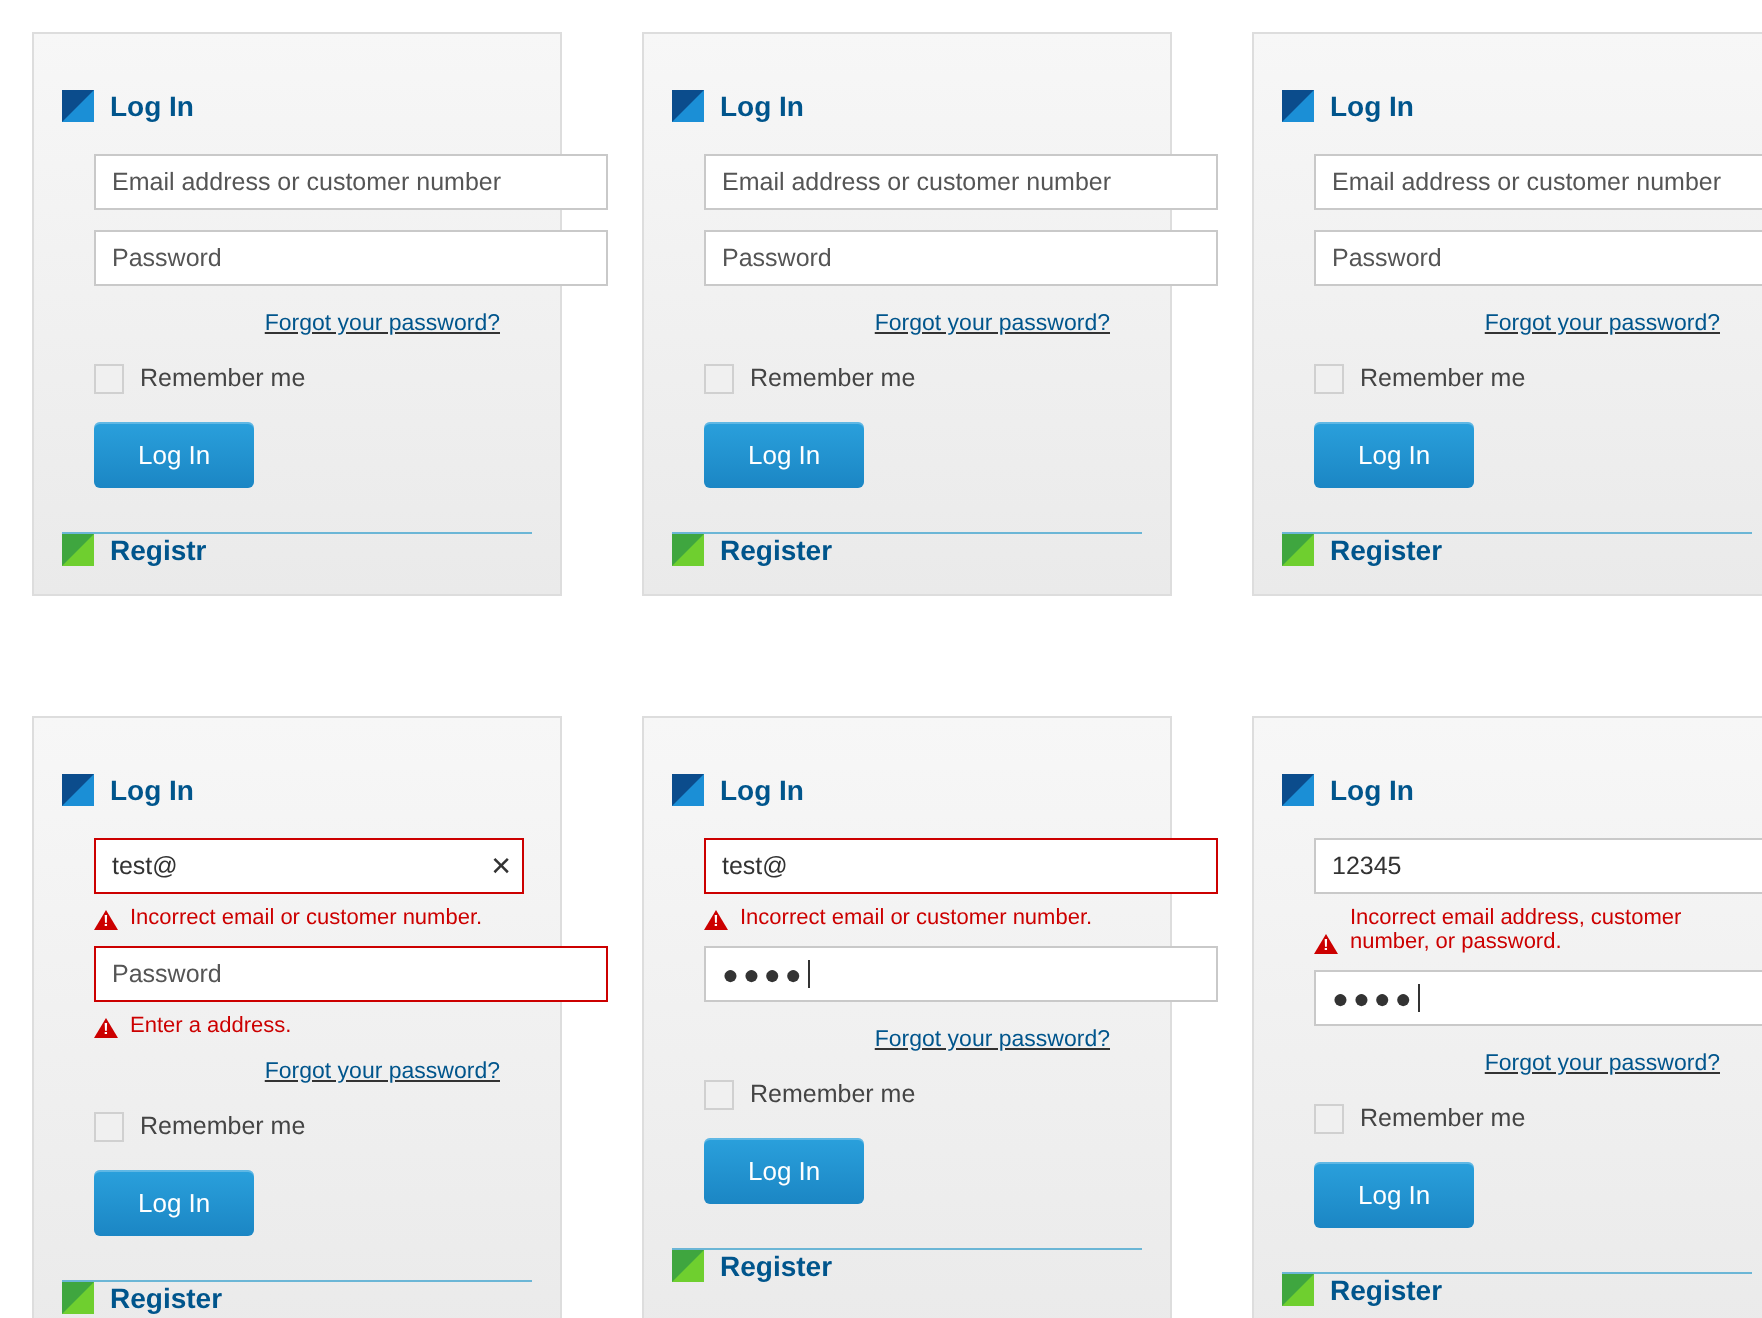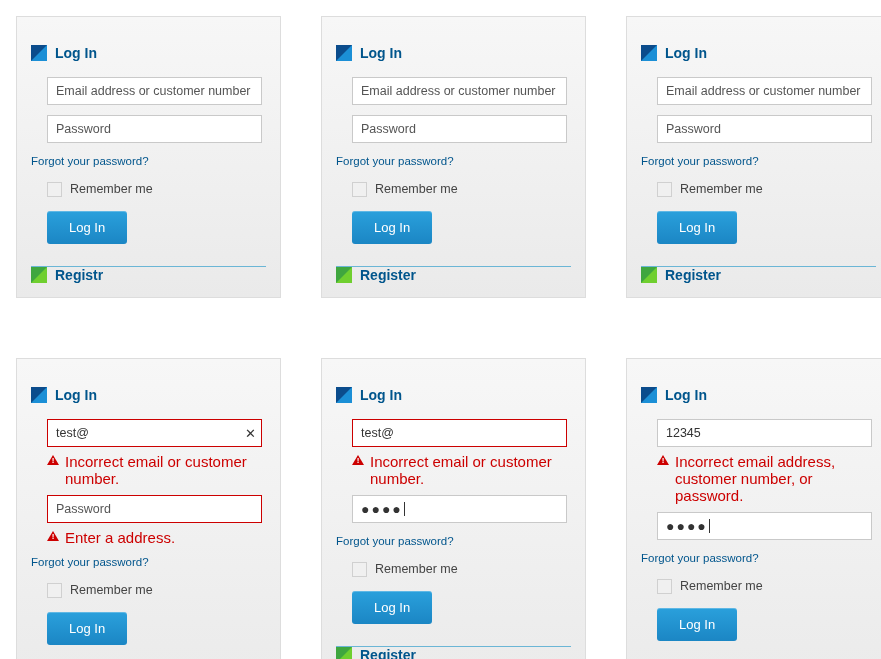--- a/index.html
+++ b/index.html
@@ -37,21 +37,21 @@
   .blue-sq {
     width: 16px; height: 16px;
     background: linear-gradient(135deg, #0b4c8c 0%, #0b4c8c 49%, #1b8fd6 51%, #1b8fd6 100%);
   }
   .green-sq {
     width: 16px; height: 16px;
     background: linear-gradient(135deg, #3fa63f 0%, #3fa63f 49%, #6fcf2f 51%, #6fcf2f 100%);
   }
   .field {
     display: block;
-    width: 215px;
+    width: 257px;
     margin: 0 0 10px 16px;
     padding: 6px 8px;
     border: 1px solid #c9c9c9;
     background: #fff;
     font-size: 12.5px;
     color: #333;
     outline: none;
     position: relative;
   }
   .field.err { border: 1px solid #cc0000; }
@@ -75,24 +75,24 @@
   }
   .cursor {
     display: inline-block;
     width: 1px; height: 14px;
     background: #333;
     vertical-align: middle;
     margin-left: 1px;
   }
   .error-row {
     display: flex;
-    align-items: flex-start;
+    align-items: flex-end;
     gap: 6px;
     color: #cc0000;
-    font-size: 15px;
+    font-size: 11px;
     margin: -4px 0 8px 16px;
     width: 215px;
   }
   .warn-icon {
     width: 0; height: 0;
     border-left: 6px solid transparent;
     border-right: 6px solid transparent;
     border-bottom: 10px solid #cc0000;
     position: relative;
     flex-shrink: 0;
@@ -102,21 +102,23 @@
     content: "!";
     position: absolute;
     left: -2px; top: 1px;
     color: #fff;
     font-size: 8px;
     font-weight: bold;
     width: 4px;
     text-align: center;
   }
   .forgot {
+    text-align: right;
     margin: 0 16px 14px 0;
+    text-decoration: underline;
   }
   .forgot a {
     color: #00558c;
     font-size: 11.5px;
     text-decoration: none;
   }
   .remember {
     display: flex;
     gap: 8px;
     font-size: 12.5px;

